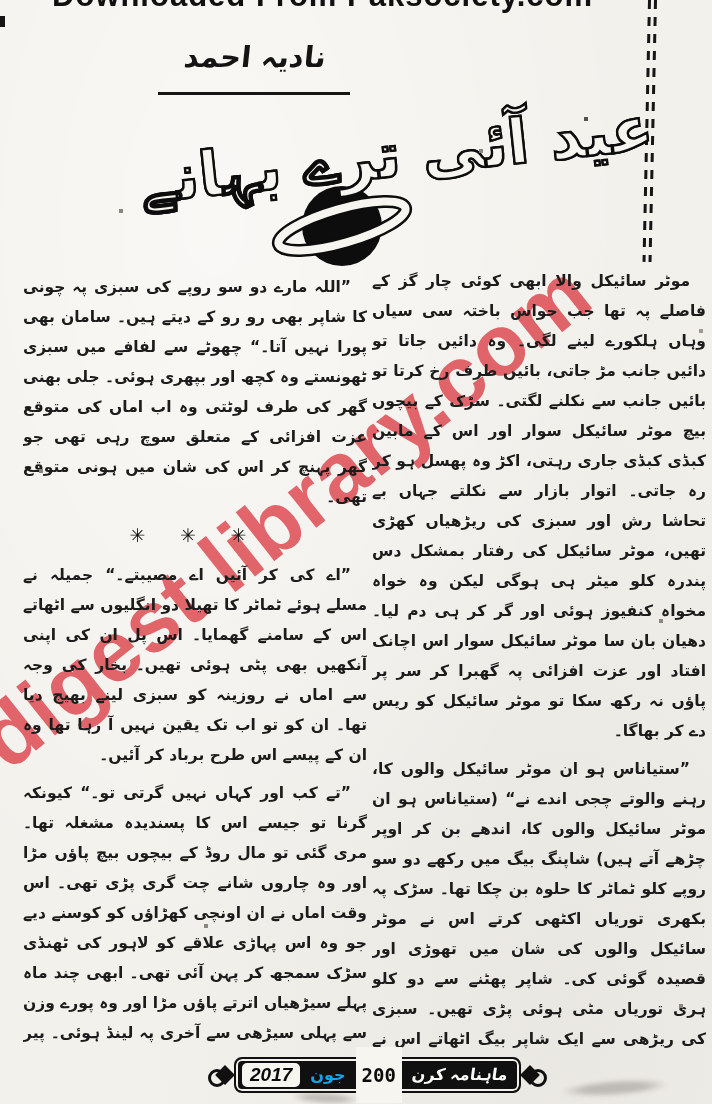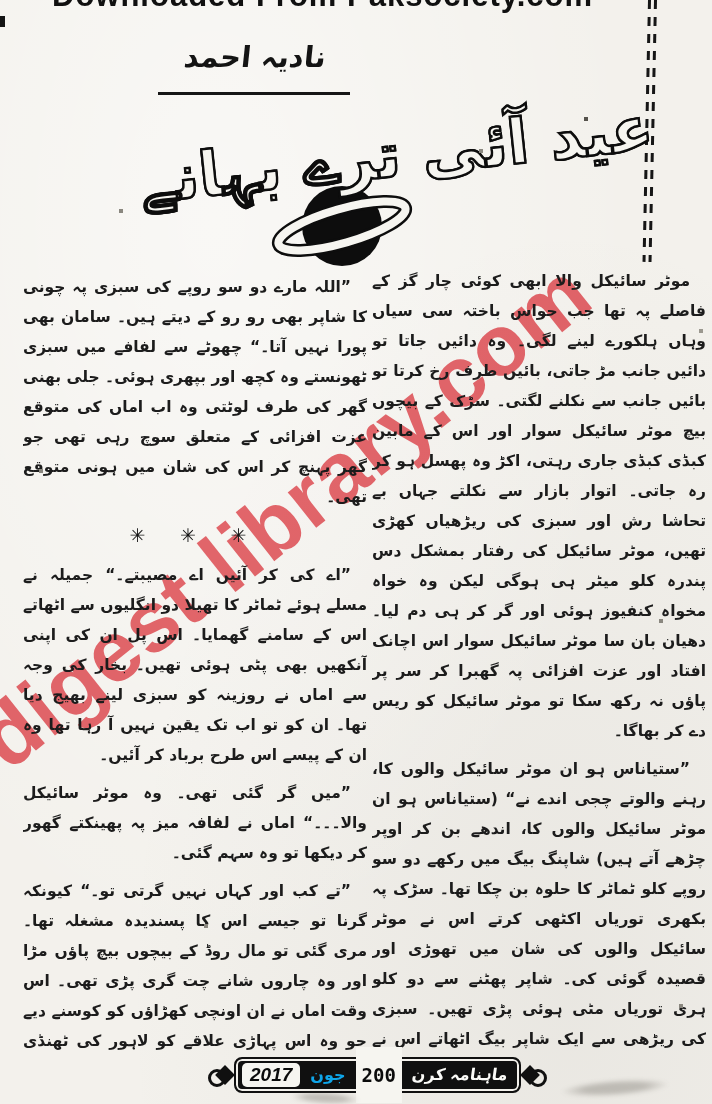--- a/index.html
+++ b/index.html
@@ -108,21 +108,20 @@
 
   <div class="col col-right">
     <p>موٹر سائیکل والا ابھی کوئی چار گز کے فاصلے پہ تھا جب حواس باختہ سی سیاں وہاں ہلکورے لینے لگی۔ وہ دائیں جاتا تو دائیں جانب مڑ جاتی، بائیں طرف رخ کرتا تو بائیں جانب سے نکلنے لگتی۔ سڑک کے بیچوں بیچ موٹر سائیکل سوار اور اس کے مابین کبڈی کبڈی جاری رہتی، اکڑ وہ پھسل ہو کر رہ جاتی۔ اتوار بازار سے نکلتے جہاں بے تحاشا رش اور سبزی کی ریڑھیاں کھڑی تھیں، موٹر سائیکل کی رفتار بمشکل دس پندرہ کلو میٹر ہی ہوگی لیکن وہ خواہ مخواہ کنفیوز ہوئی اور گر کر ہی دم لیا۔ دھیان بان سا موٹر سائیکل سوار اس اچانک افتاد اور عزت افزائی پہ گھبرا کر سر پر پاؤں نہ رکھ سکا تو موٹر سائیکل کو ریس دے کر بھاگا۔</p>
     <p>”ستیاناس ہو ان موٹر سائیکل والوں کا، رہنے والوتے چجی اندے نے“ (ستیاناس ہو ان موٹر سائیکل والوں کا، اندھے بن کر اوپر چڑھے آتے ہیں) شاپنگ بیگ میں رکھے دو سو روپے کلو ٹماٹر کا حلوہ بن چکا تھا۔ سڑک پہ بکھری توریاں اکٹھی کرتے اس نے موٹر سائیکل والوں کی شان میں تھوڑی اور قصیدہ گوئی کی۔ شاپر پھٹنے سے دو کلو ہری توریاں مٹی ہوئی پڑی تھیں۔ سبزی کی ریڑھی سے ایک شاپر بیگ اٹھاتے اس نے عجیب سا منہ بنایا اور بھاگ کر توریاں اس میں بھرنے لگی۔ اس کی گالیاں اور کوسنے دیر تک ارد گرد موجود لوگ سنتے رہے۔</p>
   </div>
 
   <div class="col col-left">
     <p>”اللہ مارے دو سو روپے کی سبزی پہ چونی کا شاپر بھی رو رو کے دیتے ہیں۔ سامان بھی پورا نہیں آتا۔“ چھوٹے سے لفافے میں سبزی ٹھونستے وہ کچھ اور بپھری ہوئی۔ جلی بھنی گھر کی طرف لوٹتی وہ اب اماں کی متوقع عزت افزائی کے متعلق سوچ رہی تھی جو گھر پہنچ کر اس کی شان میں ہونی متوقع تھی۔</p>
     <div class="separator">✳ ✳ ✳</div>
     <p>”اے کی کر آئیں اے مصیبتے۔“ جمیلہ نے مسلے ہوئے ٹماٹر کا تھیلا دو انگلیوں سے اٹھاتے اس کے سامنے گھمایا۔ اس پل ان کی اپنی آنکھیں بھی پٹی ہوئی تھیں۔ بخار کی وجہ سے اماں نے روزینہ کو سبزی لینے بھیج دیا تھا۔ ان کو تو اب تک یقین نہیں آ رہا تھا وہ ان کے پیسے اس طرح برباد کر آئیں۔</p>
-    <p>”میں گر گئی تھی۔ وہ موٹر سائیکل والا۔۔۔“ اماں نے لفافہ میز پہ پھینکتے گھور کر دیکھا تو وہ سہم گئی۔</p>
     <p>”تے کب اور کہاں نہیں گرتی تو۔“ کیونکہ گرنا تو جیسے اس کا پسندیدہ مشغلہ تھا۔ مری گئی تو مال روڈ کے بیچوں بیچ پاؤں مڑا اور وہ چاروں شانے چت گری پڑی تھی۔ اس وقت اماں نے ان اونچی کھڑاؤں کو کوسنے دیے جو وہ اس پہاڑی علاقے کو لاہور کی ٹھنڈی سڑک سمجھ کر پہن آئی تھی۔ ابھی چند ماہ پہلے سیڑھیاں اترتے پاؤں مڑا اور وہ پورے وزن سے پہلی سیڑھی سے آخری پہ لینڈ ہوئی۔ پیر کی اندرونی جلد پھٹی، دو ہفتے پاؤں پہ گرم پانی کی ٹکور ہوئی، تین ہفتے بستر پہ آرام کیا۔ مشکلوں سے سوجن کم ہوئی۔ اور اب اتوار بازار سے نکلتے اس</p>
   </div>
 
   <div class="footer">
     <span class="orn orn-left">
       <span class="ring"></span>
         <span class="diamond"></span>
     </span>
     <span class="capsule">
       <span class="cap-kiran">ماہنامہ کرن</span>

